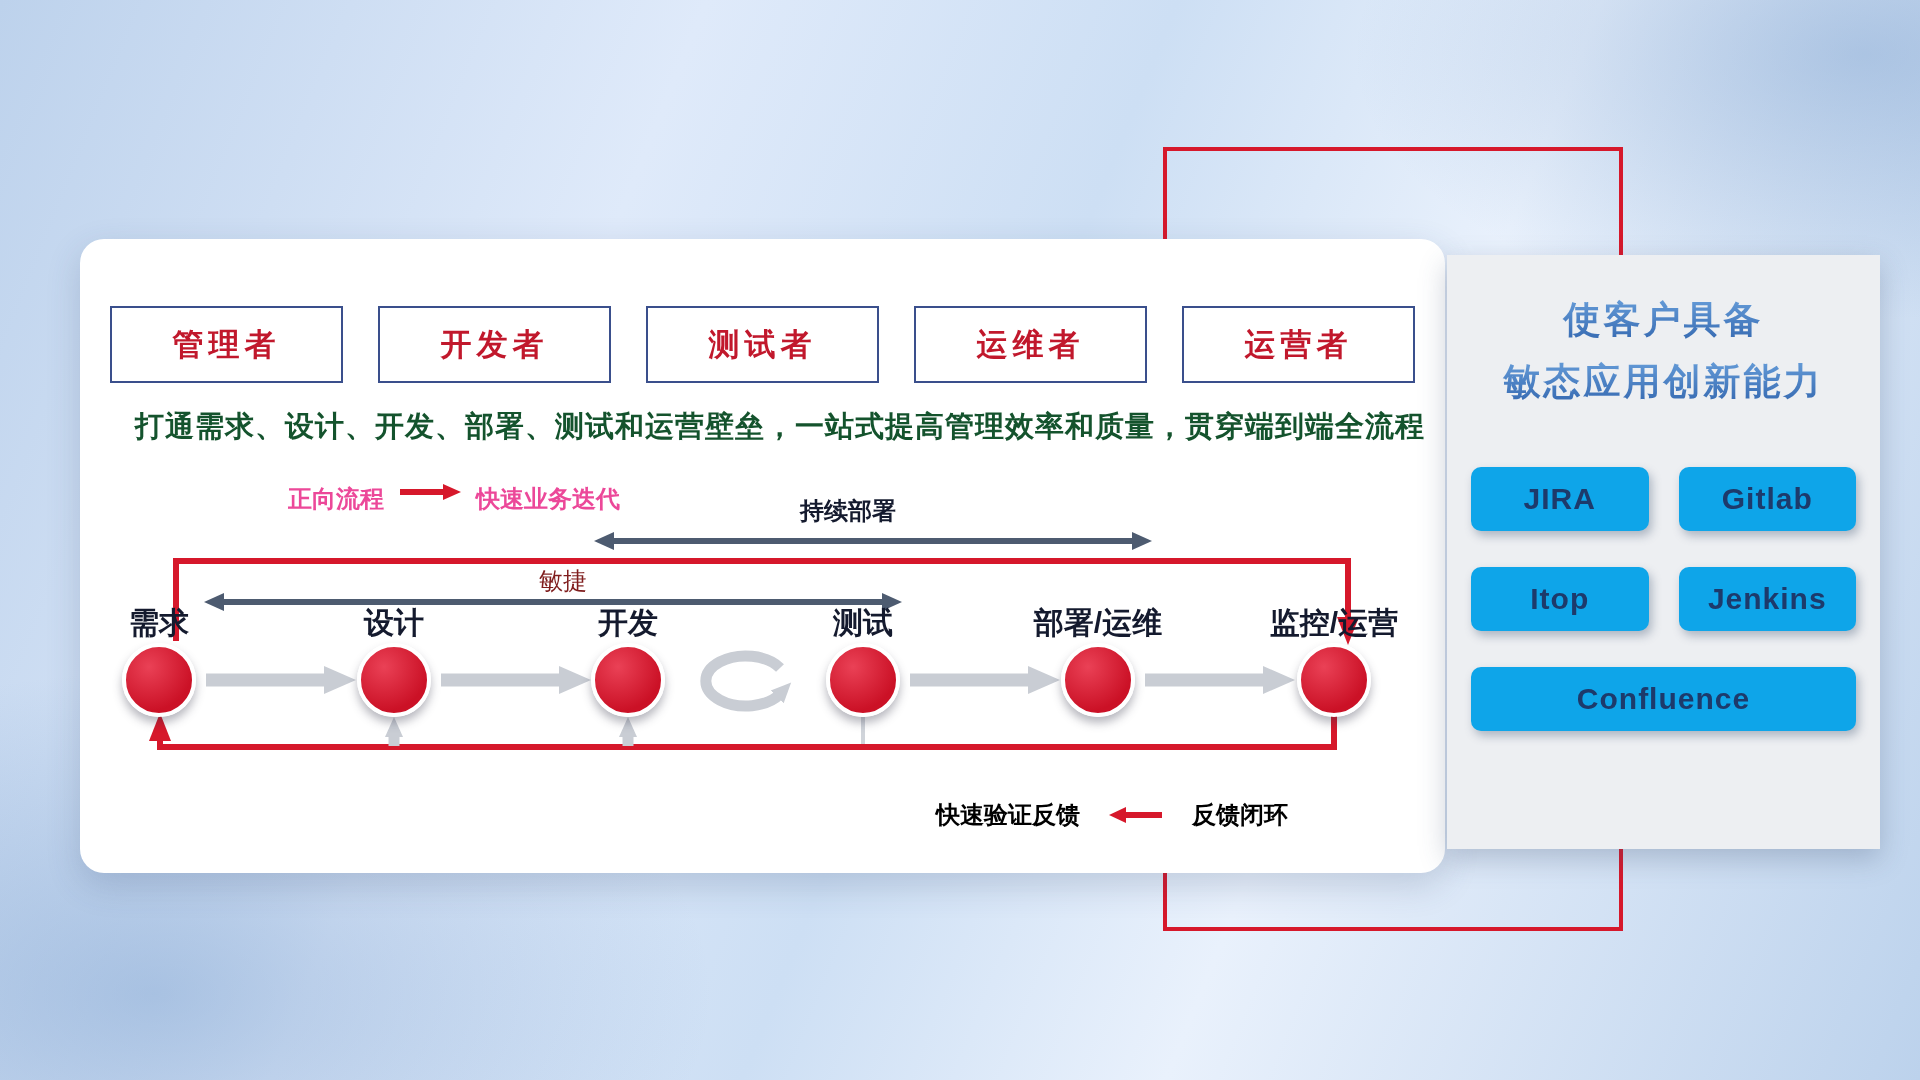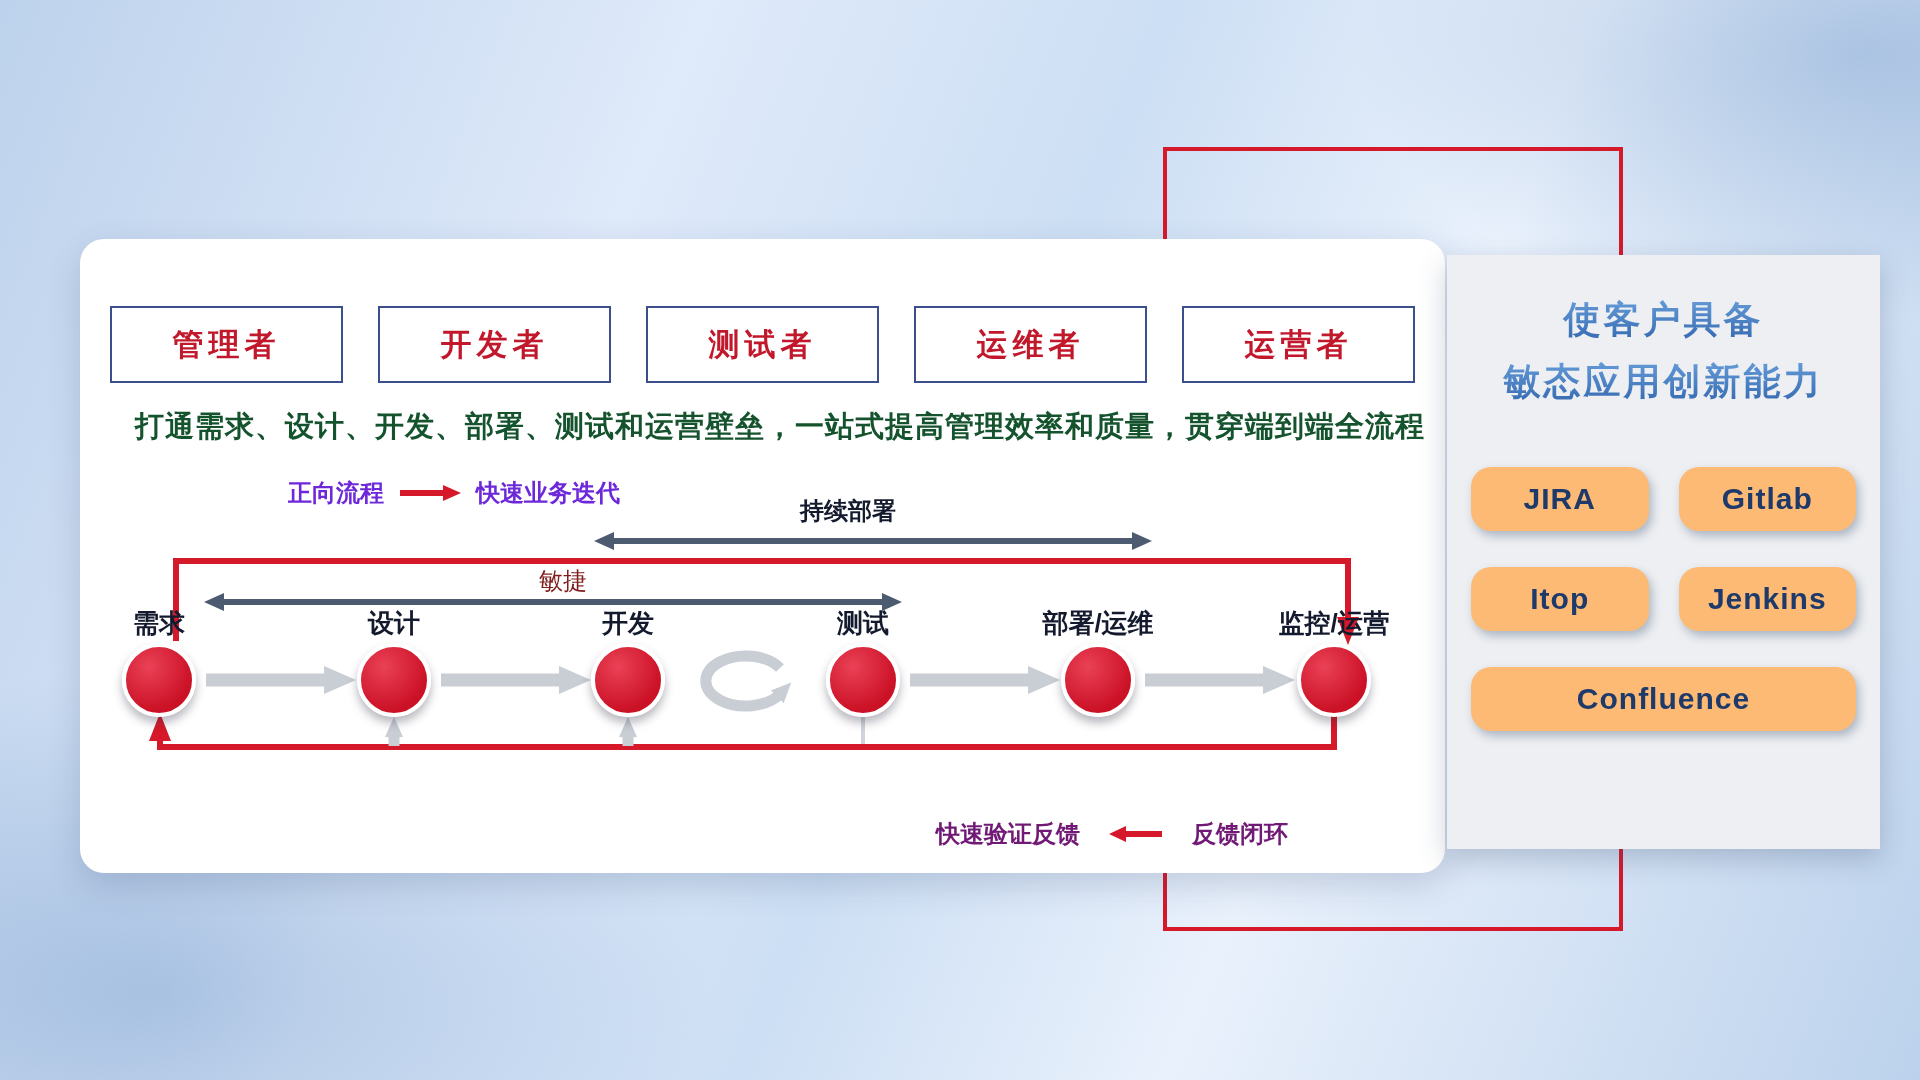--- a/index.html
+++ b/index.html
@@ -27,53 +27,53 @@
   .role-box{
     width:233px;height:77px;box-sizing:border-box;border:2px solid #3a4f8c;background:#fff;
     display:flex;align-items:center;justify-content:center;
     font-size:31px;font-weight:bold;color:#c1182c;letter-spacing:5px;
   }
   .description{
     position:absolute;left:55px;top:168px;font-size:29px;font-weight:bold;
     color:#14532d;letter-spacing:1px;white-space:nowrap;
   }
   .legend-forward{
-    position:absolute;left:208px;top:238px;display:flex;align-items:center;gap:14px;
-    font-size:24px;font-weight:bold;color:#6d28d9;
+    position:absolute;left:208px;top:244px;display:flex;align-items:flex-start;gap:14px;
+    font-size:24px;font-weight:bold;color:#ec4899;
   }
   .flow-svg{position:absolute;left:0;top:0;width:1365px;height:634px;}
   .cd-label{position:absolute;left:668px;top:256px;width:200px;text-align:center;
     font-size:24px;font-weight:bold;color:#141a2e;}
   .agile-label{position:absolute;left:433px;top:326px;width:100px;text-align:center;
     font-size:24px;font-weight:normal;color:#7f1d1d;}
   .stage{position:absolute;top:368px;width:160px;text-align:center;}
-  .stage-label{font-size:26px;font-weight:bold;color:#141a2e;height:32px;line-height:32px;}
+  .stage-label{font-size:30px;font-weight:bold;color:#141a2e;height:32px;line-height:32px;}
   .stage-circle{
     width:74px;height:74px;margin:4px auto 0;border-radius:50%;box-sizing:border-box;
     background:radial-gradient(circle at 35% 30%, #ea4156, #cb1126 70%);
     border:4px solid #ffffff;box-shadow:0 6px 10px rgba(50,50,70,.35);
   }
   .legend-feedback{
     position:absolute;left:856px;top:560px;display:flex;align-items:center;gap:28px;
-    font-size:24px;font-weight:bold;color:#701a75;margin-top:19px;
+    font-size:24px;font-weight:bold;color:#000000;
   }
   .side-panel{
     position:absolute;left:1447px;top:255px;width:433px;height:594px;background:#edeff2;z-index:3;
     box-shadow:0 10px 26px rgba(60,80,110,.28);
   }
   .side-title{margin-top:34px;text-align:center;}
   .side-title div{
     font-size:37px;font-weight:bold;line-height:62px;letter-spacing:3px;
     background:linear-gradient(180deg,#6fa6e0 0%,#2c5fa9 100%);
     -webkit-background-clip:text;background-clip:text;color:transparent;
   }
   .tools{margin:54px 24px 0;display:flex;flex-direction:column;gap:36px;}
   .tool-row{display:flex;gap:30px;}
   .tool{
-    flex:1;height:64px;background:#fdba74;border-radius:20px;
+    flex:1;height:64px;background:#0ea5e9;border-radius:10px;
     display:flex;align-items:center;justify-content:center;
     font-size:30px;font-weight:bold;color:#1d3a6b;letter-spacing:1px;
     box-shadow:3px 5px 10px rgba(96,112,138,.45);
   }
 </style>
 </head>
 <body>
 
 <div class="slide">
 

